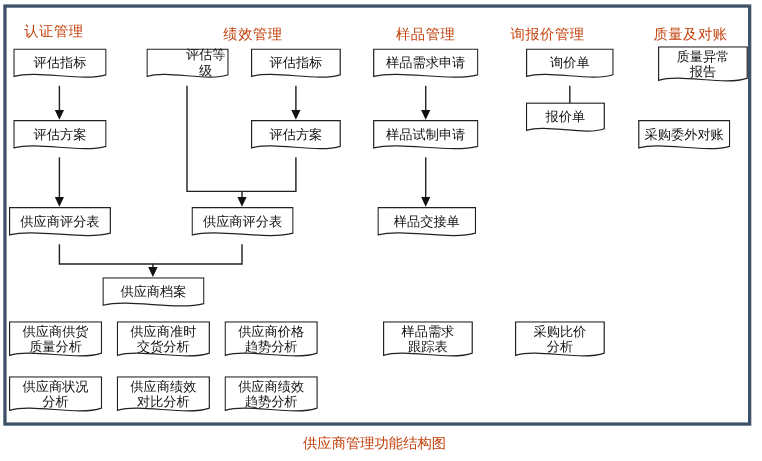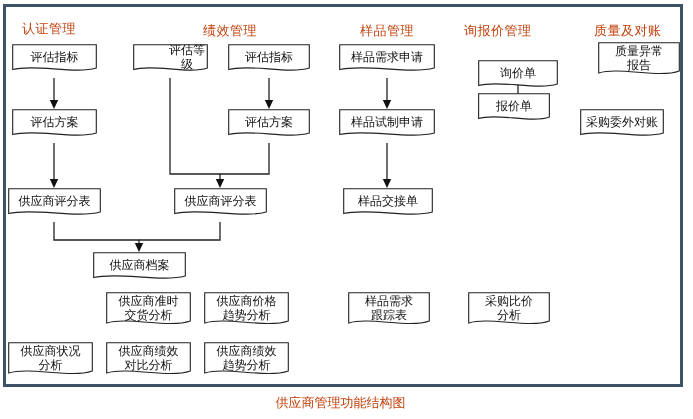--- a/index.html
+++ b/index.html
@@ -105,20 +105,27 @@
     <div class="lbl" style="height:26px;">供应商评分表</div>
   </div>
 
   <div class="node" style="left:93px;top:252px;width:93px;height:30px;">
     <svg class="doc" viewBox="0 0 93 30" preserveAspectRatio="none">
       <path d="M0.7,0.7 H92.3 V24 C69,30.5 24,19.5 0.7,25.5 Z" fill="#fff" stroke="#222" stroke-width="1.1" vector-effect="non-scaling-stroke"></path>
     </svg>
     <div class="lbl" style="height:26px;">供应商档案</div>
   </div>
 
+  <div class="node" style="left:8px;top:292px;width:85px;height:36px;">
+    <svg class="doc" viewBox="0 0 85 36" preserveAspectRatio="none">
+      <path d="M0.7,0.7 H84.3 V29 C63,36.5 22,24.5 0.7,31 Z" fill="#fff" stroke="#222" stroke-width="1.1" vector-effect="non-scaling-stroke"></path>
+    </svg>
+    <div class="lbl" style="height:31px;">供应商供货
+质量分析</div>
+  </div>
 
   <div class="node" style="left:106px;top:292px;width:85px;height:36px;">
     <svg class="doc" viewBox="0 0 85 36" preserveAspectRatio="none">
       <path d="M0.7,0.7 H84.3 V29 C63,36.5 22,24.5 0.7,31 Z" fill="#fff" stroke="#222" stroke-width="1.1" vector-effect="non-scaling-stroke"></path>
     </svg>
     <div class="lbl" style="height:31px;">供应商准时
 交货分析</div>
   </div>
 
   <div class="node" style="left:204px;top:292px;width:85px;height:36px;">
@@ -175,21 +182,21 @@
   </div>
 
   <div class="node" style="left:348px;top:292px;width:82px;height:36px;">
     <svg class="doc" viewBox="0 0 82 36" preserveAspectRatio="none">
       <path d="M0.7,0.7 H81.3 V29 C61,36.5 21,24.5 0.7,31 Z" fill="#fff" stroke="#222" stroke-width="1.1" vector-effect="non-scaling-stroke"></path>
     </svg>
     <div class="lbl" style="height:31px;">样品需求
 跟踪表</div>
   </div>
 
-  <div class="node" style="left:478px;top:44px;width:80px;height:30px;margin-top:16px;">
+  <div class="node" style="left:478px;top:44px;width:80px;height:30px;">
     <svg class="doc" viewBox="0 0 80 30" preserveAspectRatio="none">
       <path d="M0.7,0.7 H79.3 V24 C60,30.5 20,19.5 0.7,25.5 Z" fill="#fff" stroke="#222" stroke-width="1.1" vector-effect="non-scaling-stroke"></path>
     </svg>
     <div class="lbl" style="height:26px;">询价单</div>
   </div>
 
   <div class="node" style="left:478px;top:93px;width:72px;height:30px;">
     <svg class="doc" viewBox="0 0 80 30" preserveAspectRatio="none">
       <path d="M0.7,0.7 H79.3 V24 C60,30.5 20,19.5 0.7,25.5 Z" fill="#fff" stroke="#222" stroke-width="1.1" vector-effect="non-scaling-stroke"></path>
     </svg>

